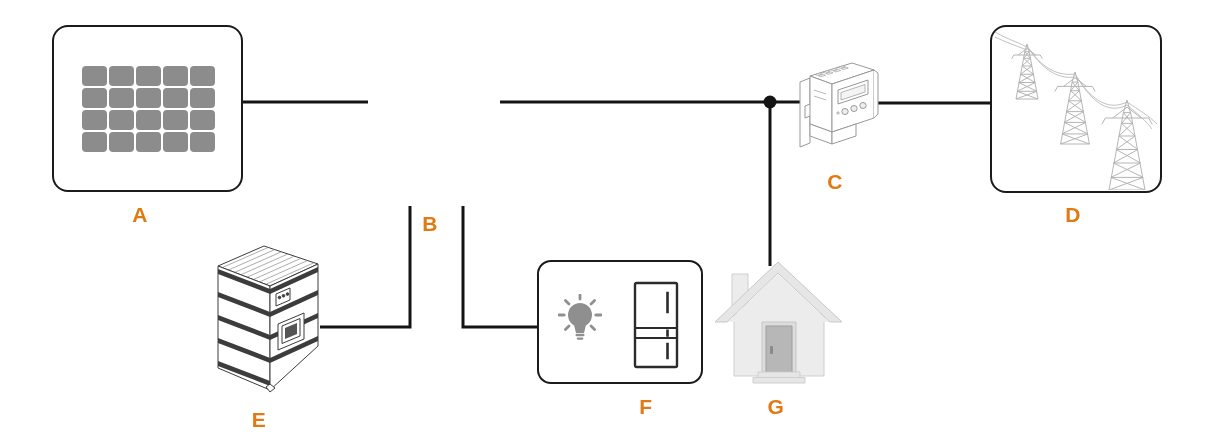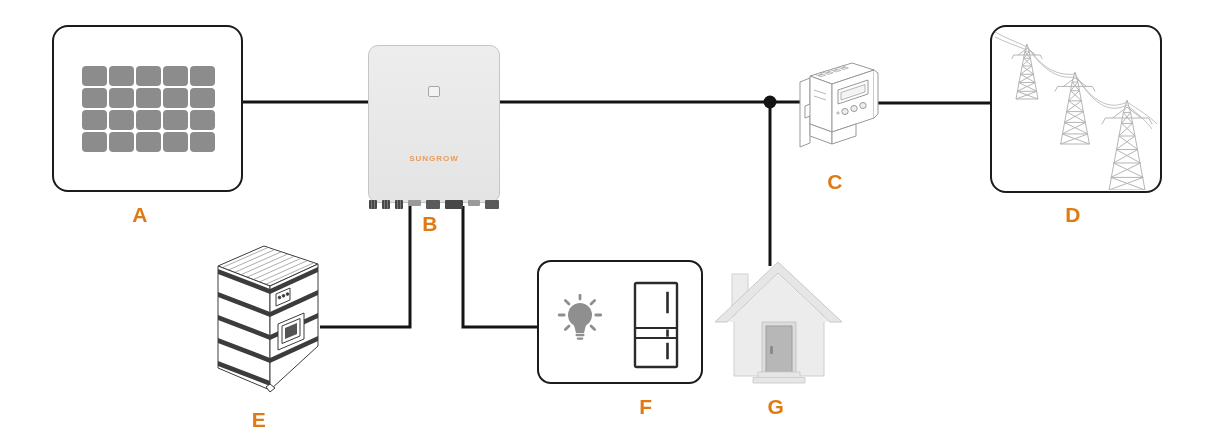--- a/index.html
+++ b/index.html
@@ -79,34 +79,20 @@
         <i></i>
         <i></i>
         <i></i>
         <i></i>
         <i></i>
         <i></i>
       </div>
   </div>
   <div class="lbl" style="left:140px;top:203px;">A</div>
 
-  <div id="inverter-body">
-    <div id="inverter-indicator"></div>
-    <div id="inverter-logo">SUNGROW</div>
-    <div id="inverter-ports">
-      <i class="port-rib"></i>
-      <i class="port-rib"></i>
-      <i class="port-rib"></i>
-      <i class="port-flat"></i>
-      <i class="port-mid"></i>
-      <i class="port-dark"></i>
-      <i class="port-flat"></i>
-      <i class="port-mid"></i>
-    </div>
-  </div>
   <div class="lbl" style="left:430px;top:212px;">B</div>
 
   <svg class="abs" style="left:794px;top:50px" width="86" height="100" viewBox="0 0 86 100">
     <g stroke="#999" stroke-width="1" fill="#fff" stroke-linejoin="round">
       <path d="M6,32 L16,28 L16,54 L11,56 L11,68 L16,66 L16,93 L6,97 Z"></path>
       <path d="M16,26 L58,13 L80,20 L38,34 Z"></path>
       <g transform="matrix(0.95,-0.3,0.45,0.18,19,25)" stroke-width="0.8">
         <rect x="2" y="1" width="5" height="5"></rect>
           <rect x="10" y="1" width="5" height="5"></rect>
         <rect x="18" y="1" width="5" height="5"></rect>

